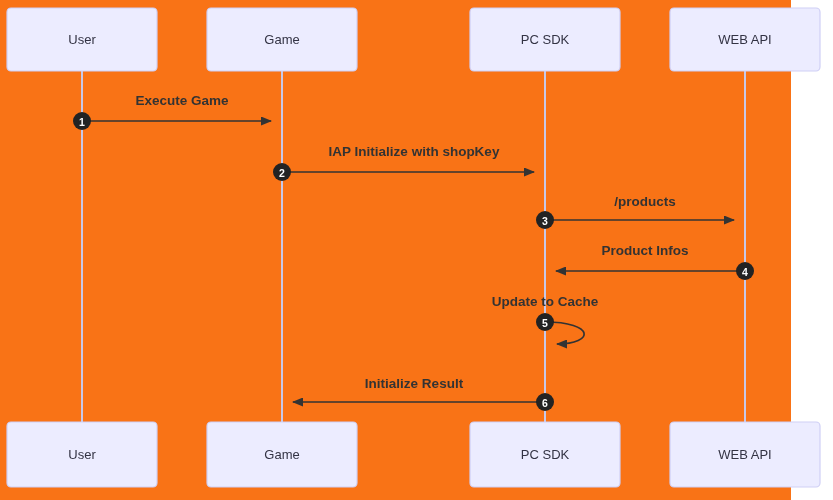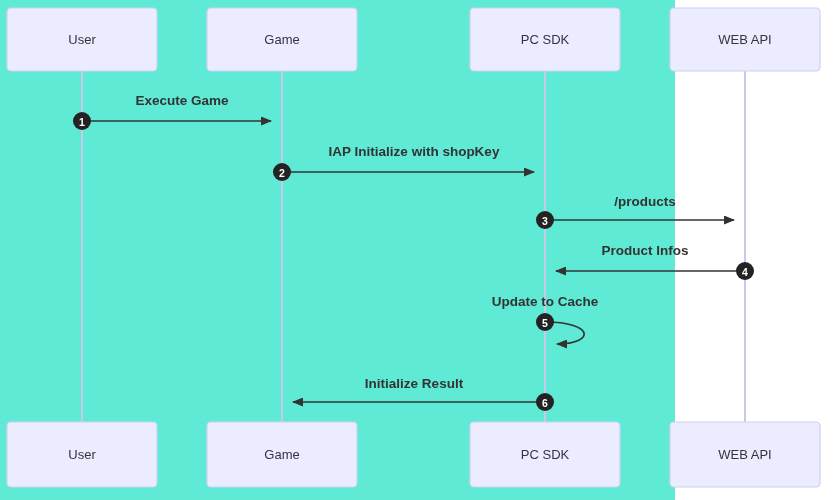--- a/index.html
+++ b/index.html
@@ -8,23 +8,23 @@
     background: #ffffff;
   }
   body {
     width: 833px;
     height: 500px;
     font-family: "Liberation Sans", sans-serif;
     overflow: hidden;
   }
   #diagram-root {
     position: relative;
-    width: 675px;
+    width: 791px;
     height: 500px;
-    background: #5eead4;
+    background: #f97316;
   }
   .diagram-svg {
     position: absolute;
     top: 0;
     left: 0;
     width: 833px;
     height: 500px;
   }
   .participant-box {
     fill: #ECECFF;

